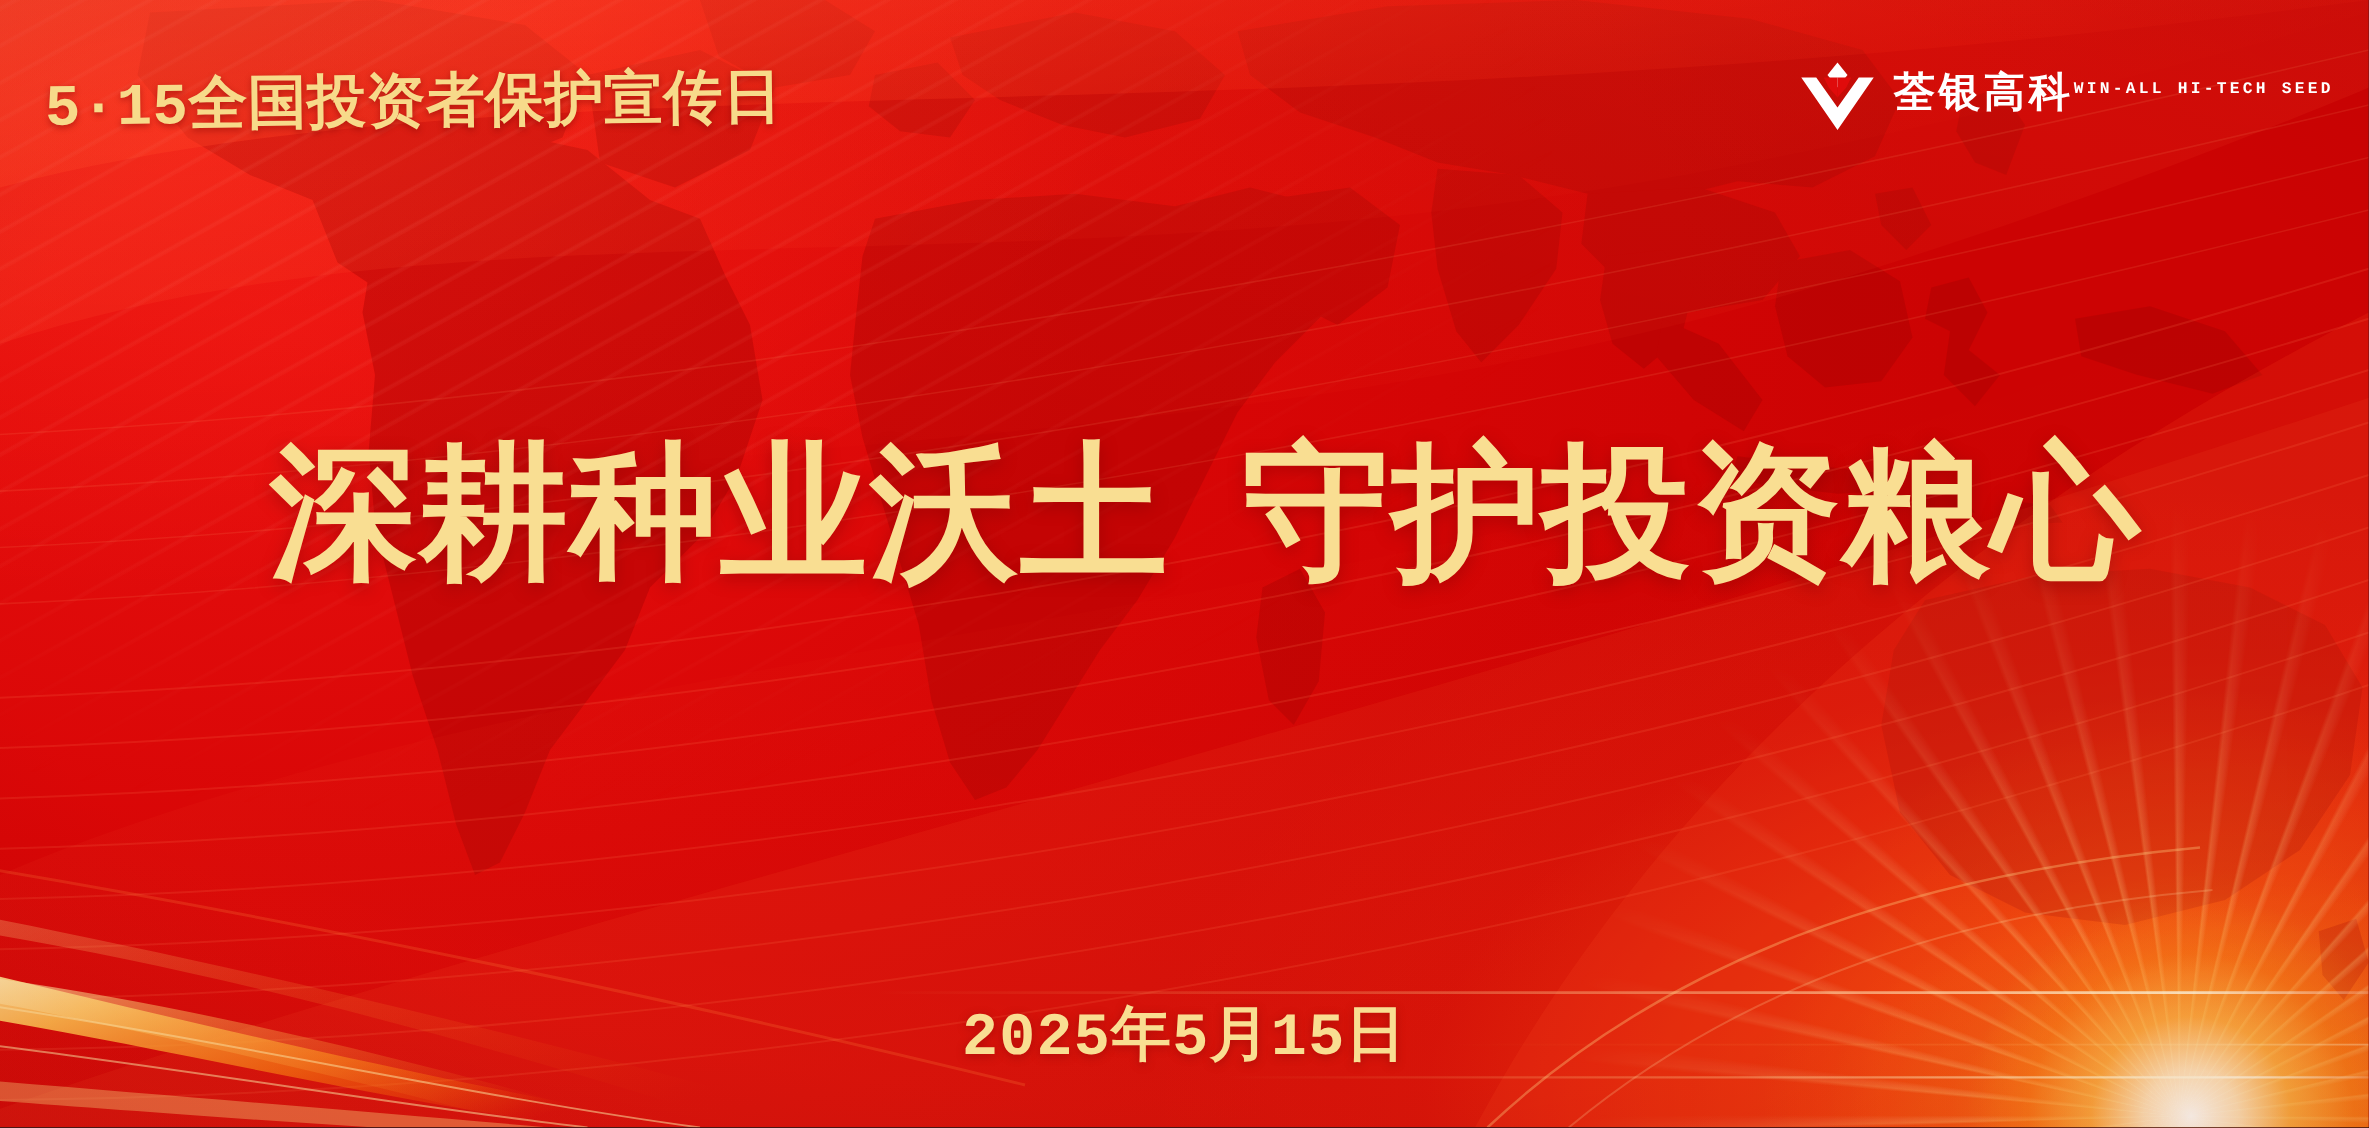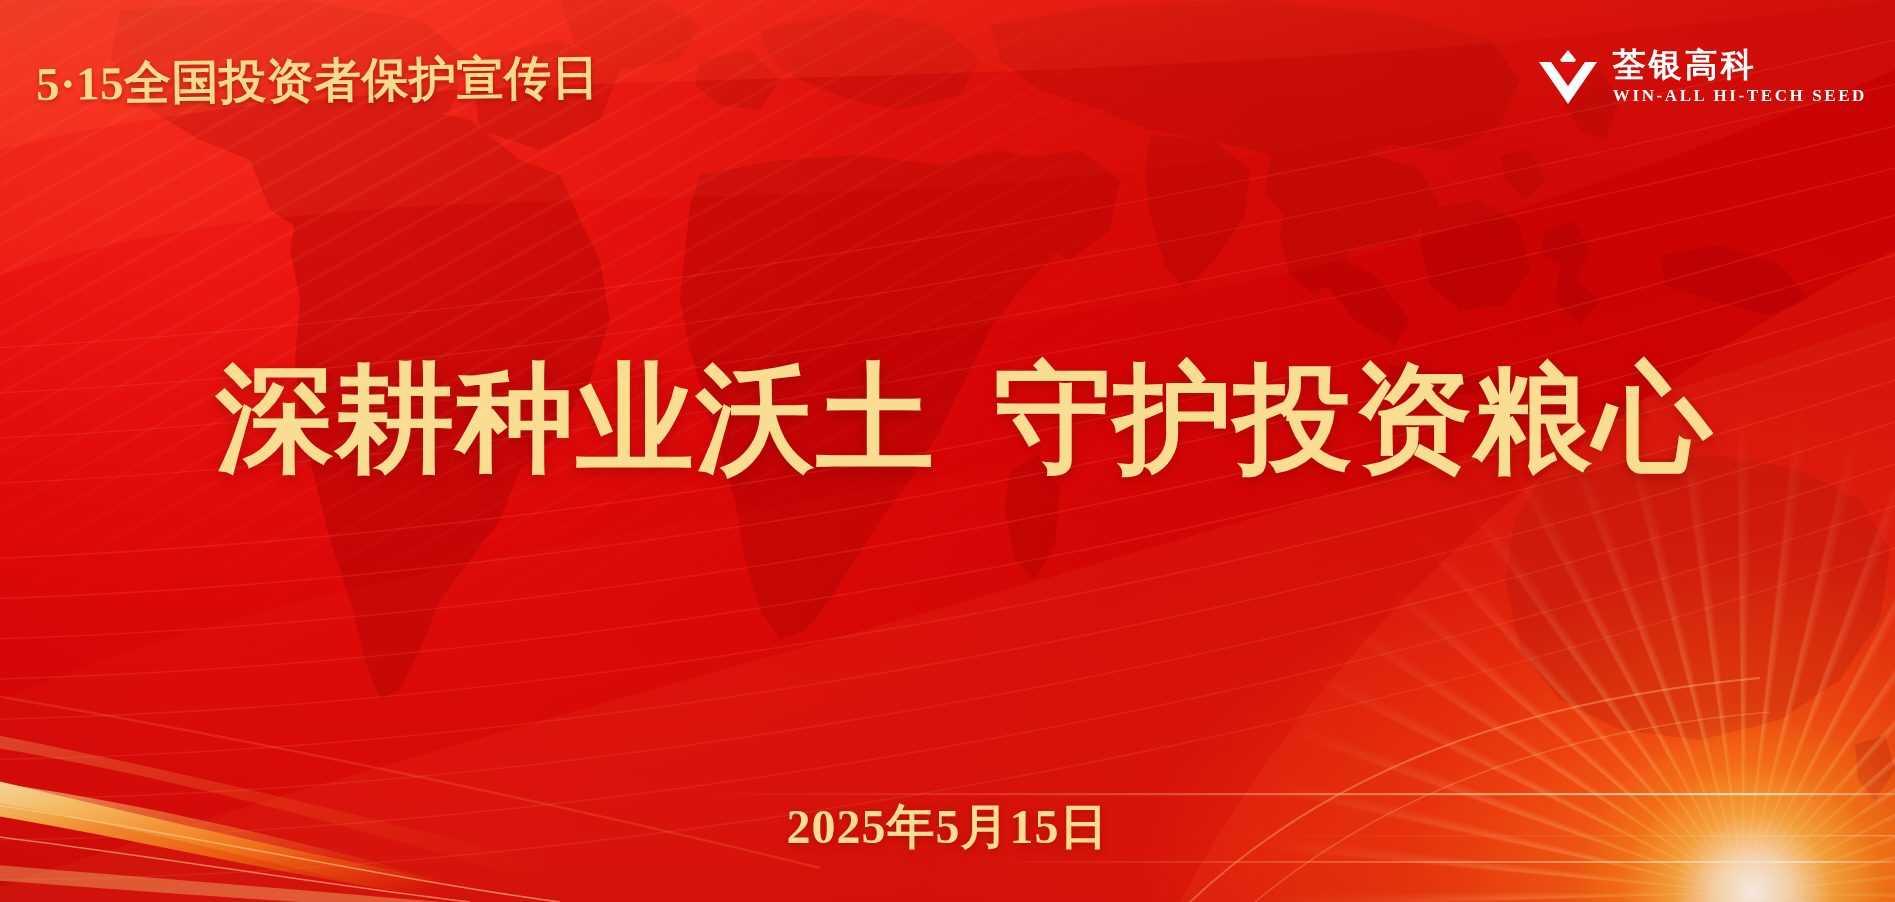--- a/index.html
+++ b/index.html
@@ -5,21 +5,21 @@
   html, body {
     margin: 0;
     padding: 0;
     background: #000;
   }
   #banner {
     position: relative;
     width: 1895px;
     height: 902px;
     overflow: hidden;
-    font-family: Liberation Serif, serif;
+    font-family: Liberation Mono, monospace;
     background: #404040;
   }
 
   
   .layer { position: absolute; inset: 0; pointer-events: none; }
 
   
   .bg-base {
     background:
       radial-gradient(ellipse 70% 85% at 12% 30%, #E8100F 0%, #D80606 55%, #CC0303 100%),
@@ -109,30 +109,30 @@
 
   .logo {
     position: absolute;
     right: 28px;
     top: 48px;
     display: flex;
     align-items: center;
     gap: 14px;
   }
   .logo-mark { width: 62px; height: 58px; flex: none; }
-  .logo-text { display: flex; flex-direction: column; justify-content: flex-end; }
+  .logo-text { display: flex; flex-direction: row; justify-content: flex-end; }
   .logo-cn {
     font-size: 33px;
     font-weight: bold;
     color: #FFFFFF;
     letter-spacing: 3px;
     line-height: 1.05;
   }
   .logo-en {
-    font-size: 17px;
+    font-size: 13px;
     font-weight: bold;
     color: #FFFFFF;
     letter-spacing: 2.6px;
     margin-top: 3px;
     white-space: nowrap;
   }
 
   .headline {
     position: absolute;
     left: 0;

